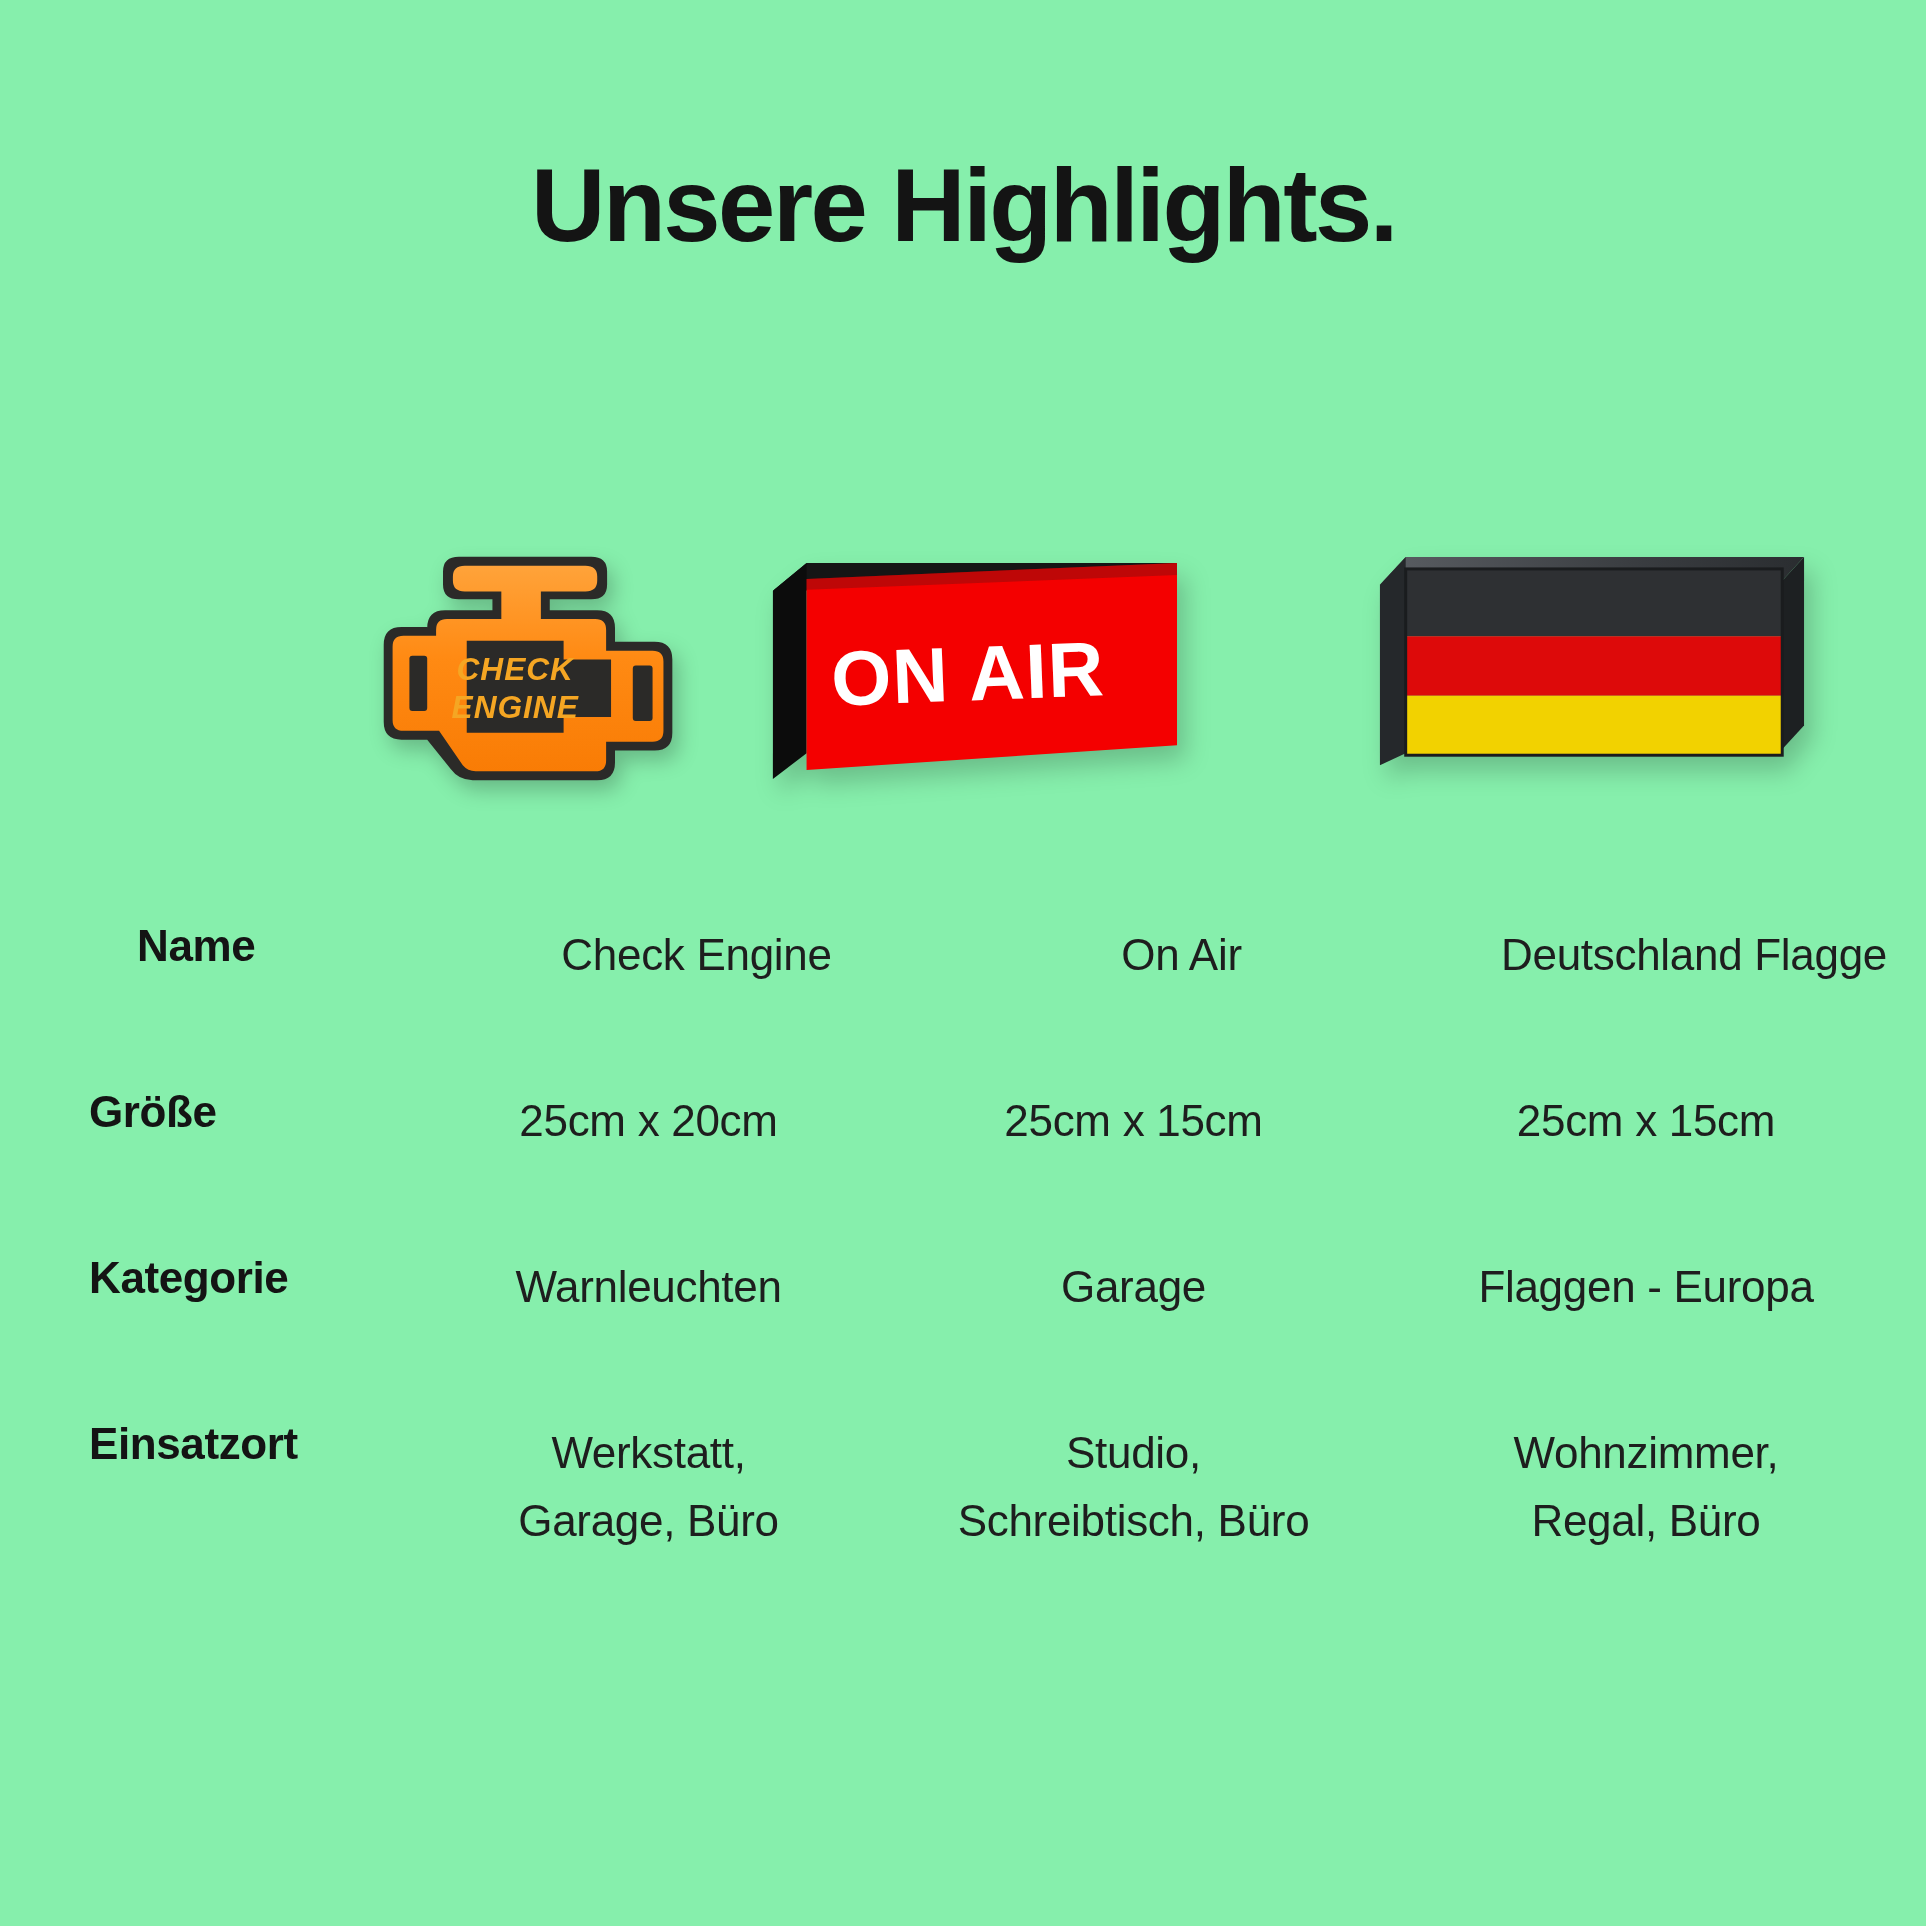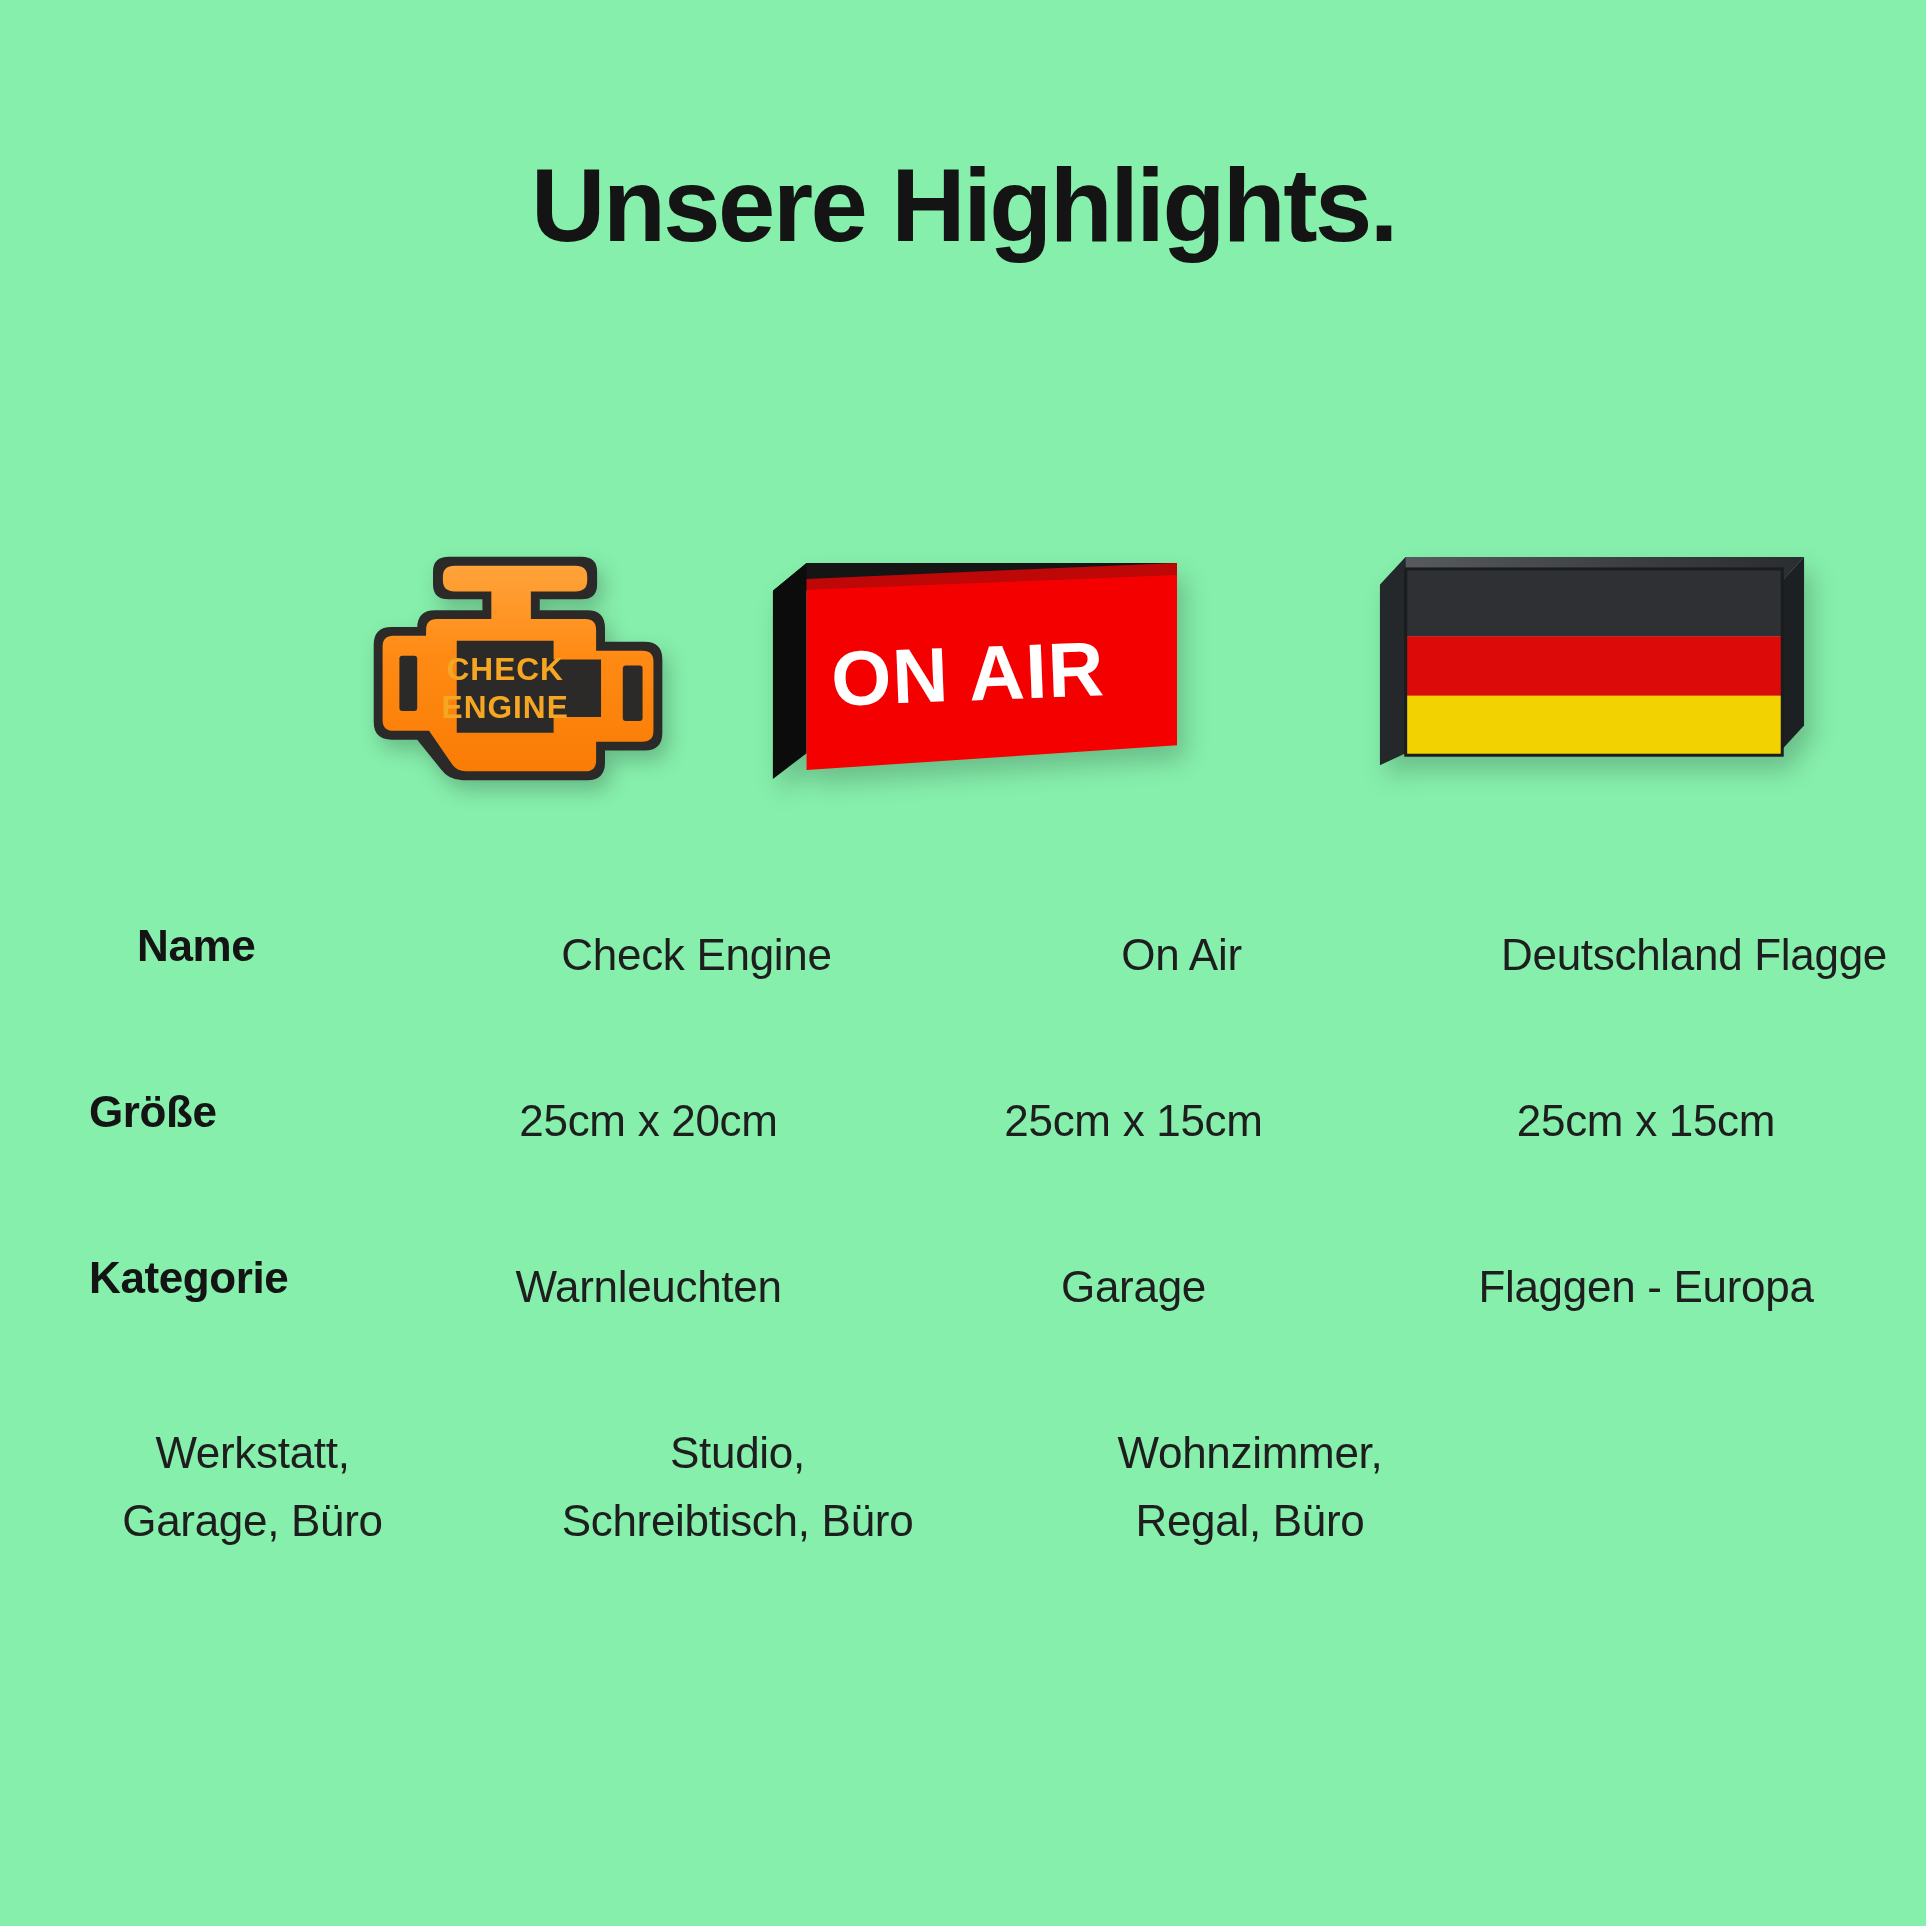--- a/index.html
+++ b/index.html
@@ -48,25 +48,26 @@
     top: 0;
     height: 287px;
   }
   .cell-1 { left: 0px;   width: 426px; }
   .cell-2 { left: 426px; width: 525px; }
   .cell-3 { left: 1030px;width: 554px; }
 
   
   .engine-wrap {
     position: absolute;
-    left: 15px;
+    left: 25px;
     top: -10px;
     width: 376px;
     height: 257px;
     filter: drop-shadow(6px 10px 10px rgba(0,0,0,0.22));
+    font-style: italic;
   }
   .engine-wrap svg { width: 100%; height: 100%; display: block; }
 
   
   .onair-wrap {
     position: absolute;
     left: 20px;
     top: 10px;
     width: 416px;
     height: 228px;
@@ -245,20 +246,21 @@
     </div>
 
     <div class="spec-row row-kategorie">
       <div class="spec-label">Kategorie</div>
       <div class="spec-val col-1">Warnleuchten</div>
       <div class="spec-val col-2">Garage</div>
       <div class="spec-val col-3">Flaggen - Europa</div>
     </div>
 
     <div class="spec-row row-einsatz">
+      <div class="spec-label">Einsatzort</div>
       <div class="spec-val col-1">Werkstatt,<br>Garage, Büro</div>
       <div class="spec-val col-2">Studio,<br>Schreibtisch, Büro</div>
       <div class="spec-val col-3">Wohnzimmer,<br>Regal, Büro</div>
     </div>
 
   </div>
 
 </div>
 
 

